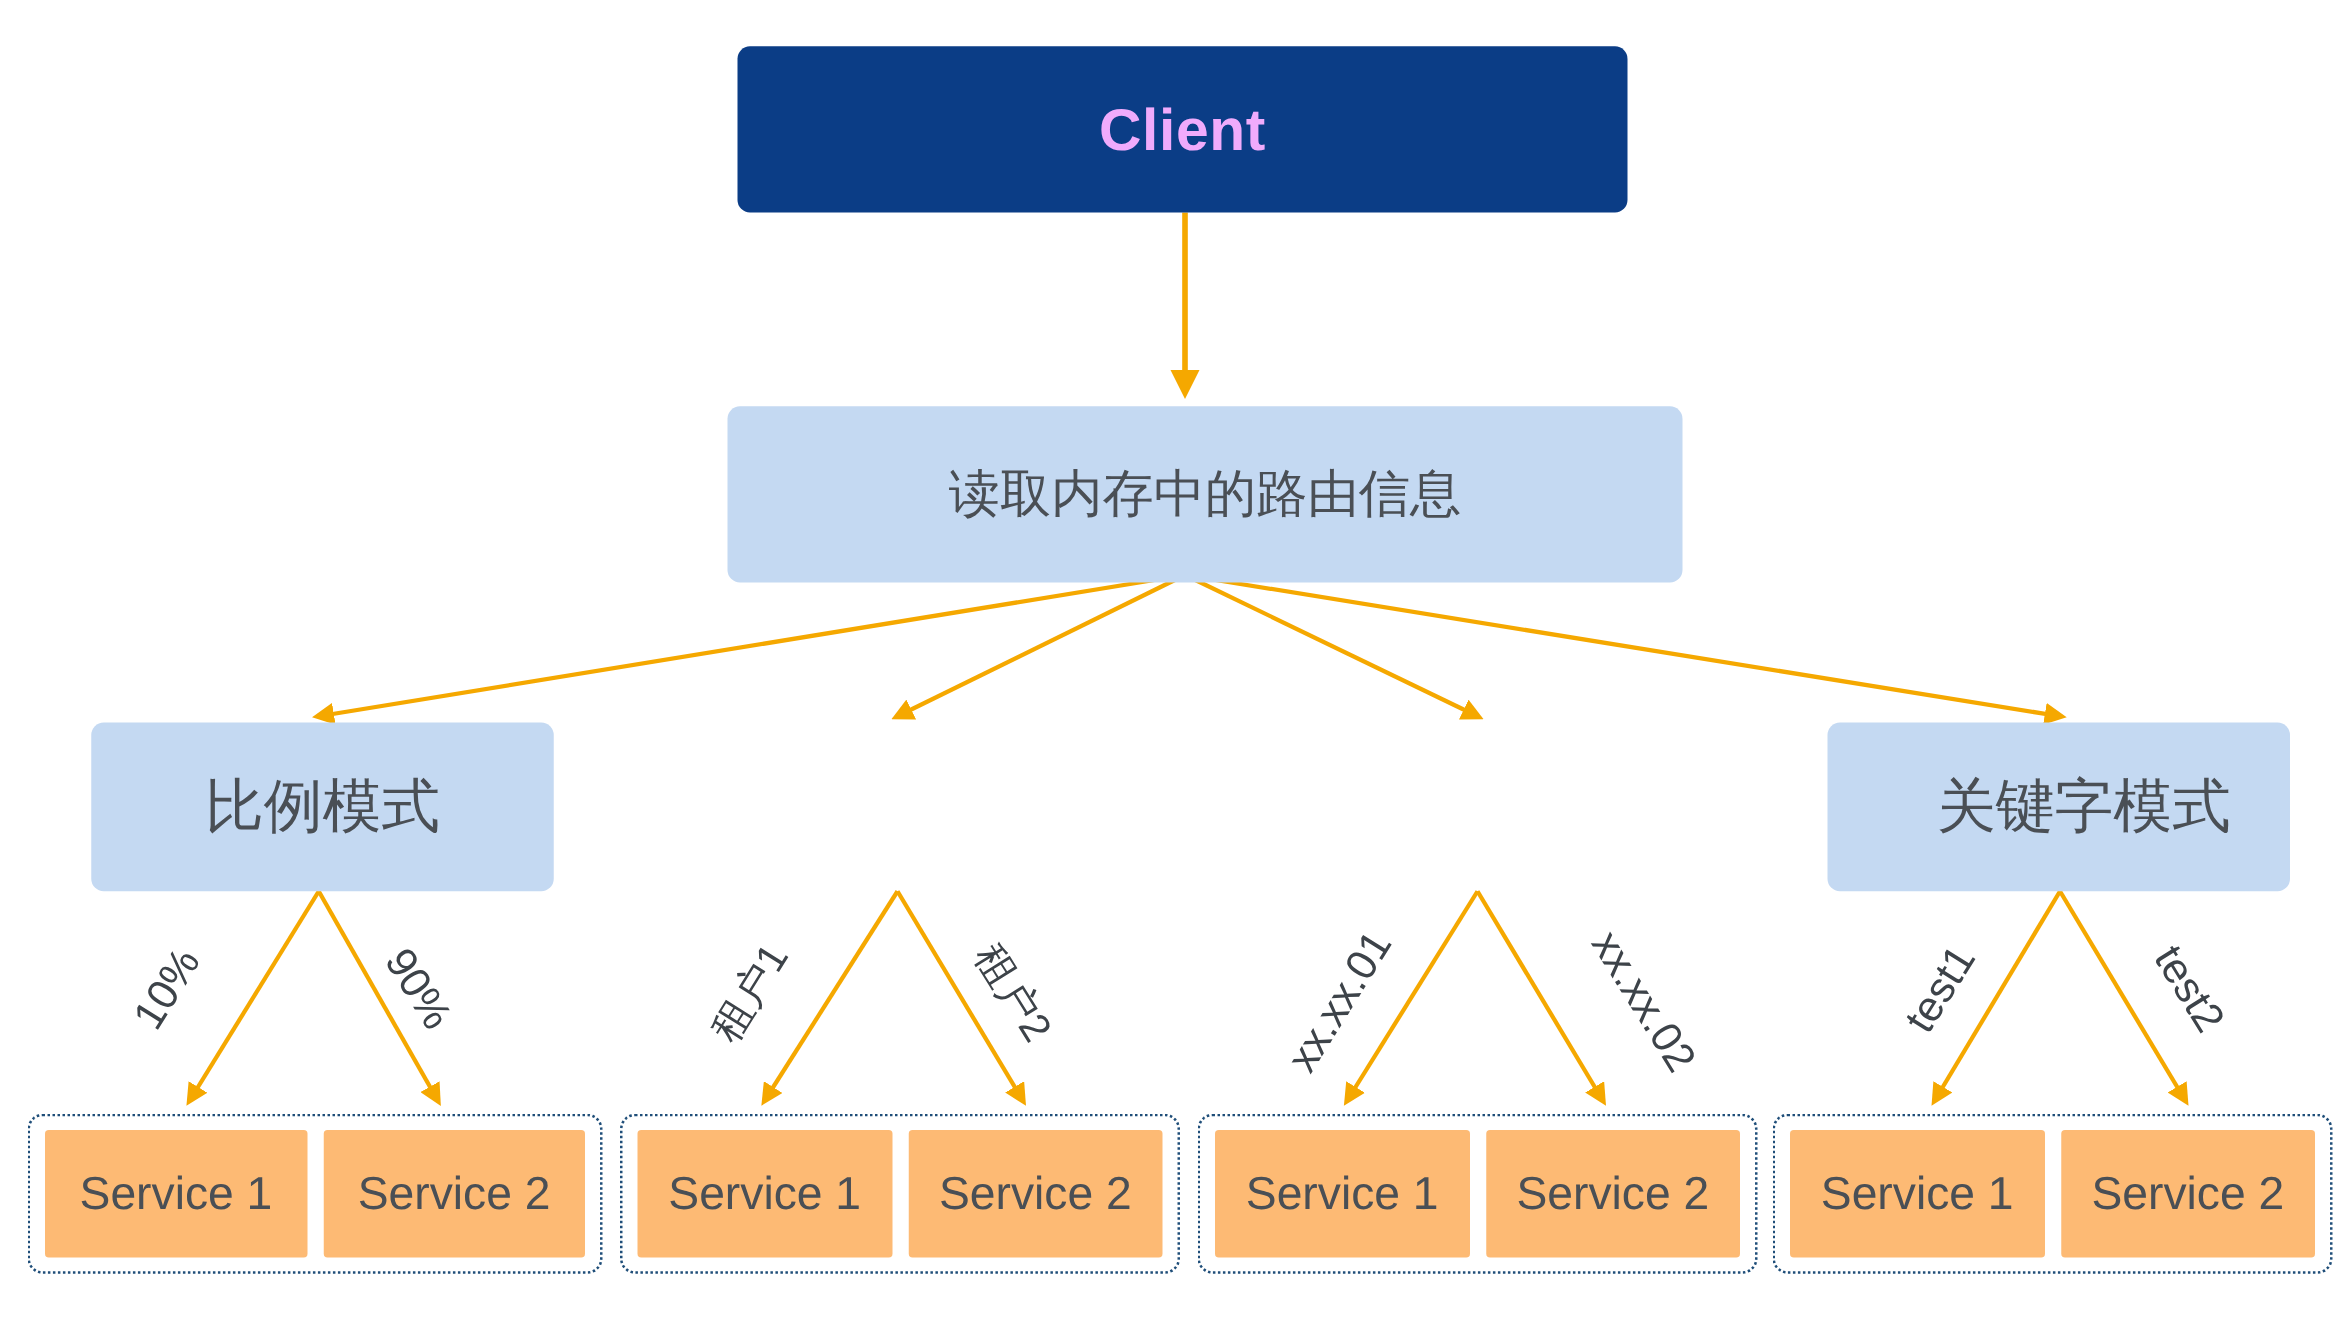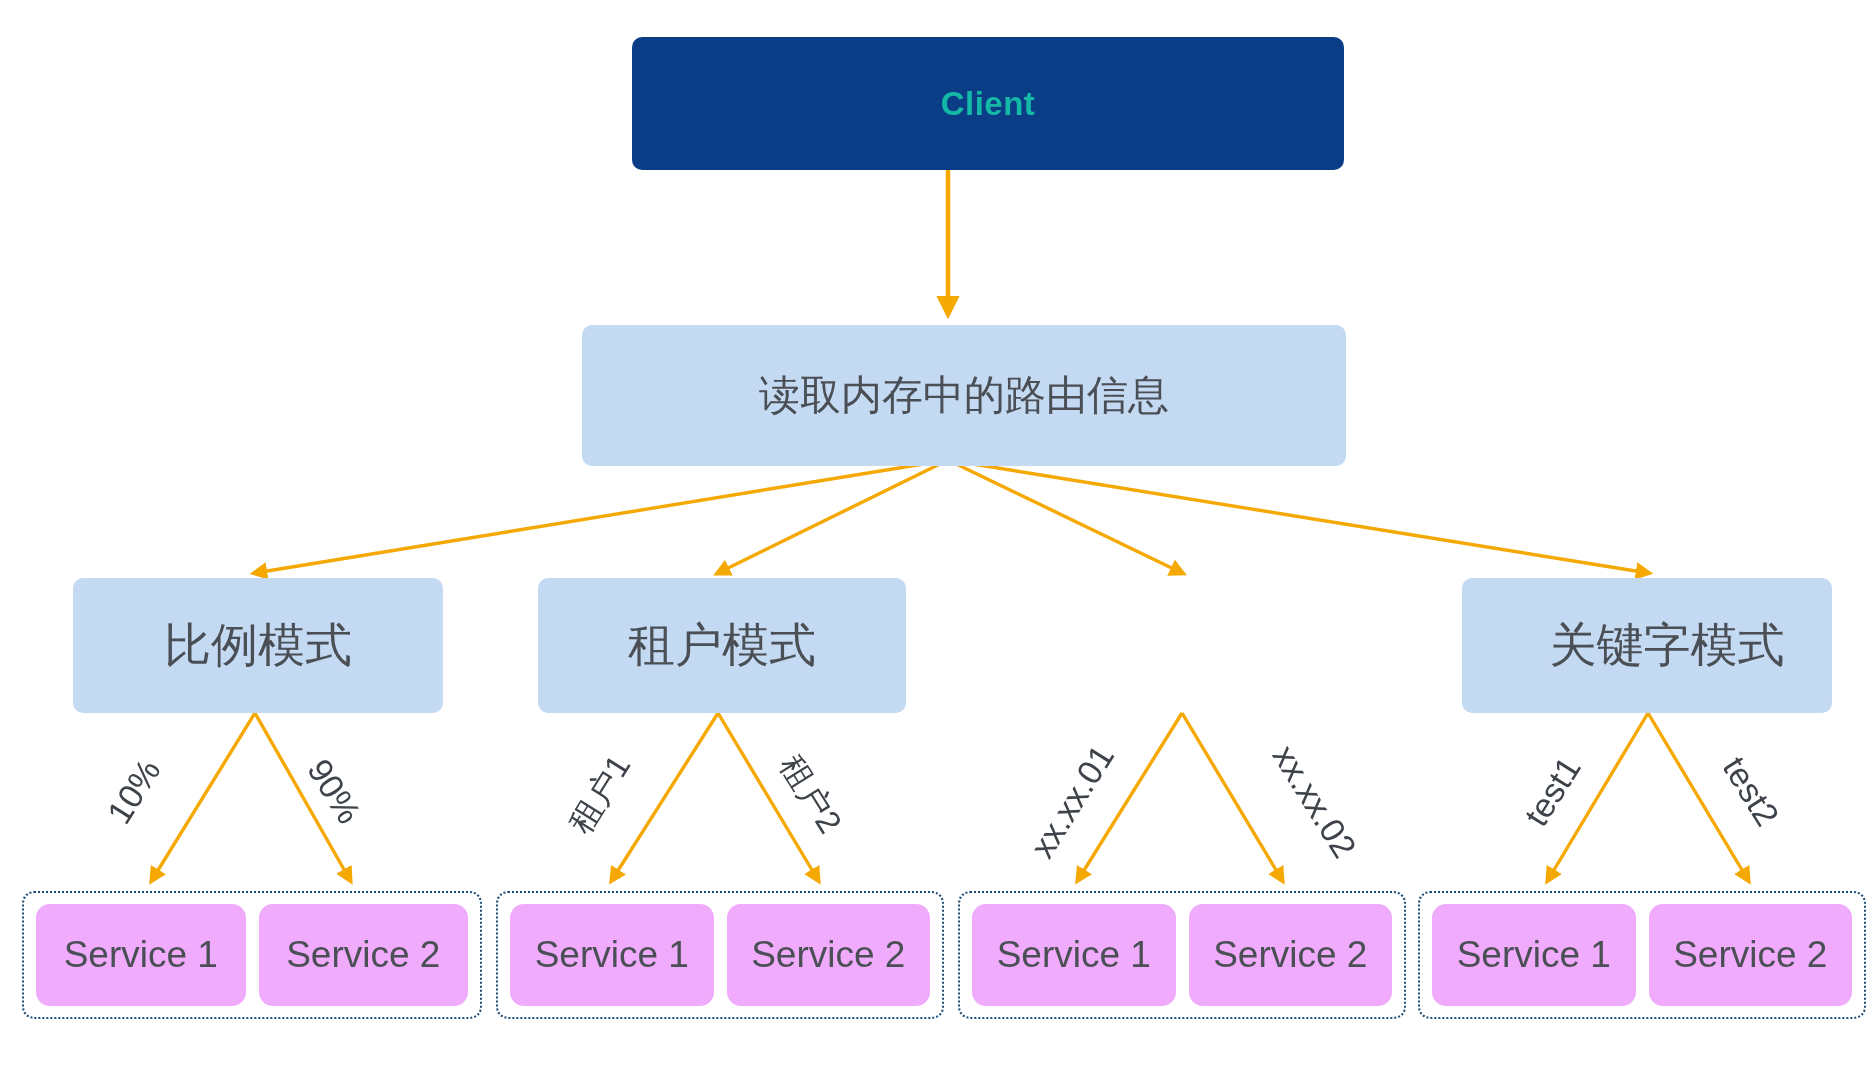--- a/index.html
+++ b/index.html
@@ -30,25 +30,24 @@
     position: absolute;
     box-sizing: border-box;
     display: flex;
     align-items: center;
     justify-content: center;
     text-align: center;
     border-radius: 10px;
   }
   .node-client {
     background: #0b3d86;
-    color: #14b8a6;
+    color: #f0abfc;
     font-weight: bold;
-    font-size: 33px;
+    font-size: 47px;
     letter-spacing: 0.5px;
-    margin-left: 42px;
   }
   .node-blue {
     background: #c4d9f2;
     color: #4a4f55;
     font-size: 41px;
     font-weight: 400;
   }
   .node-mode {
     background: #c4d9f2;
     color: #4a4f55;
@@ -63,24 +62,24 @@
     background: transparent;
     display: flex;
     align-items: center;
     justify-content: space-between;
     padding: 11px 12px;
   }
   .node-service {
     position: relative;
     height: 100%;
     flex: 1 1 0;
-    background: #f0abfc;
+    background: #fdba74;
     color: #4a4f55;
     font-size: 37px;
-    border-radius: 14px;
+    border-radius: 3px;
     display: flex;
     align-items: center;
     justify-content: center;
     box-sizing: border-box;
   }
   .node-service + .node-service {
     margin-left: 13px;
   }
   .edge-label {
     position: absolute;
@@ -130,23 +129,20 @@
     <span>Client</span>
   </div>
 
   <div class="node node-blue" style="left:582px; top:325px; width:764px; height:141px;">
     <span>读取内存中的路由信息</span>
   </div>
 
   <div class="node node-mode" style="left:73px; top:578px; width:370px; height:135px;">
     <span>比例模式</span>
   </div>
-  <div class="node node-mode" style="left:538px; top:578px; width:368px; height:135px;">
-    <span>租户模式</span>
-  </div>
   <div class="node node-mode" style="left:1462px; top:578px; width:370px; height:135px;padding-left:40px;">
     <span>关键字模式</span>
   </div>
 
   <div class="edge-label" style="left:100px; top:772px; transform:rotate(-58deg);">10%</div>
   <div class="edge-label" style="left:300px; top:772px; transform:rotate(58deg);">90%</div>
 
   <div class="edge-label edge-label-cjk" style="left:558px; top:772px; transform:rotate(-58deg);">租户1</div>
   <div class="edge-label edge-label-cjk" style="left:768px; top:772px; transform:rotate(58deg);">租户2</div>
 

